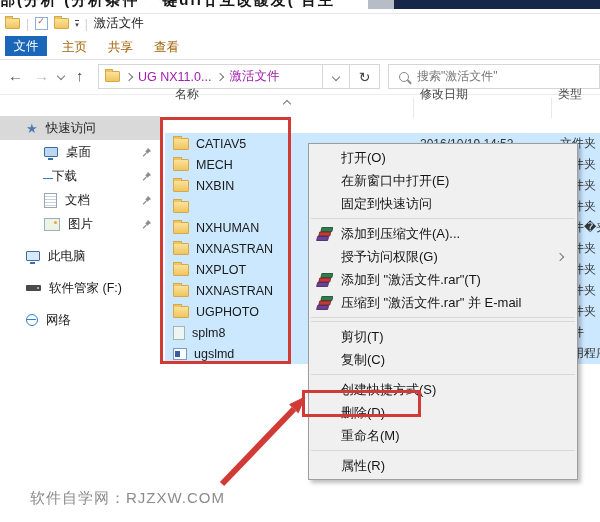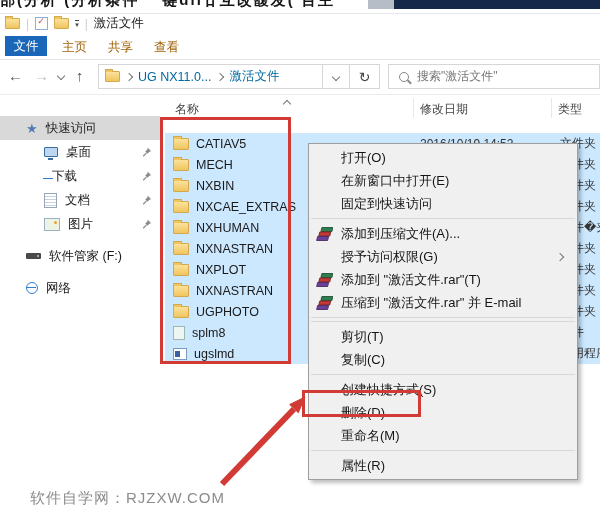--- a/index.html
+++ b/index.html
@@ -32,21 +32,21 @@
   .rtab{top:39px;font-size:12.5px;color:#a16207;}
   
   #addrrow{left:0;top:60px;width:600px;height:34px;background:#fff;border-bottom:1px solid #ececec;}
   .navglyph{font-size:15px;color:#555;}
   .dis{color:#bdbdbd;}
   .chev{display:inline-block;width:5px;height:5px;border-right:1.5px solid #777;border-bottom:1.5px solid #777;}
   .chev-down{transform:rotate(45deg);}
   .chev-right{transform:rotate(-45deg);}
   .chev-up{transform:rotate(-135deg);}
   #addressbox{left:98px;top:64px;width:225px;height:25px;border:1px solid #d6d6d6;box-sizing:border-box;
-    display:flex;align-items:center;gap:6px;padding-left:6px;font-size:12.5px;color:#0369a1;background:#fff;}
+    display:flex;align-items:center;gap:6px;padding-left:6px;font-size:12.5px;color:#a21caf;background:#fff;}
   #addr-chevbtn{left:323px;top:64px;width:27px;height:25px;border:1px solid #d6d6d6;border-left:none;box-sizing:border-box;
     display:flex;align-items:center;justify-content:center;background:#fff;}
   #refreshbtn{left:350px;top:64px;width:30px;height:25px;border:1px solid #d6d6d6;border-left:none;box-sizing:border-box;
     display:flex;align-items:center;justify-content:center;background:#fff;font-size:14px;color:#444;}
   #searchbox{left:388px;top:64px;width:212px;height:25px;border:1px solid #d6d6d6;box-sizing:border-box;
     display:flex;align-items:center;gap:8px;padding-left:10px;background:#fff;}
   #search-text{font-size:12px;color:#777;}
   .mag{display:inline-block;width:8px;height:8px;border:1.5px solid #888;border-radius:50%;position:relative;}
   .mag::after{content:"";position:absolute;width:5px;height:1.5px;background:#888;transform:rotate(45deg);right:-4px;bottom:-2px;}
   
@@ -65,21 +65,21 @@
   .ic-download::after{content:"";position:absolute;left:-1px;bottom:-3px;width:10px;height:1.5px;background:#2f7fd6;}
   .ic-document{display:inline-block;width:11px;height:13px;background:#fff;border:1px solid #97a5b4;
     background-image:repeating-linear-gradient(#fff 0 2px,#c7d2dd 2px 3px);}
   .ic-picture{display:inline-block;width:14px;height:11px;background:#eef4e2;border:1px solid #9ab0c4;position:relative;}
   .ic-picture::after{content:"";position:absolute;right:2px;top:2px;width:3px;height:3px;border-radius:50%;background:#e8a33d;}
   .ic-drive{display:inline-block;width:15px;height:6px;background:#4a4a4a;border-radius:1px;position:relative;}
   .ic-drive::after{content:"";position:absolute;right:2px;top:2px;width:2px;height:2px;border-radius:50%;background:#9fe49f;}
   .ic-network{display:inline-block;width:12px;height:12px;border:1.5px solid #2f7fd6;border-radius:50%;position:relative;box-sizing:border-box;}
   .ic-network::after{content:"";position:absolute;left:0;top:4px;width:9px;height:1.2px;background:#2f7fd6;}
   
-  .colhead{top:101px;font-size:12px;color:#444;}
+  .colhead{top:86px;font-size:12px;color:#444;}
   .colsep{top:98px;width:1px;height:20px;background:#e8e8e8;}
   #sort-chevron{left:284px;top:101px;}
   #rows{left:165px;top:133px;width:435px;}
   .frow{height:21px;background:var(--sel);display:flex;align-items:center;position:relative;padding-left:8px;box-sizing:border-box;}
   .fname{font-size:12.5px;margin-left:7px;}
   .fdate{position:absolute;left:255px;font-size:12px;color:#333;white-space:nowrap;}
   .ftype{position:absolute;left:395px;font-size:12px;color:#333;white-space:nowrap;}
   .fi-folder{display:inline-block;width:16px;height:12px;background:linear-gradient(#fbe29b,#f0c55f);
     border:1px solid #d5a94b;border-radius:1px;position:relative;box-sizing:border-box;flex:0 0 auto;}
   .fi-folder::before{content:"";position:absolute;top:-3px;left:-1px;width:7px;height:2px;
@@ -178,20 +178,24 @@
     </div>
     <div class="side-item child">
       <span class="sicon ic-picture"></span>
       <span class="slabel">图片</span>
       <span class="pin"><svg width="10" height="10" viewBox="0 0 10 10">
           <path d="M5.8 0.8 L9.2 4.2 L7.4 4.7 L5.4 6.7 L3.3 4.6 L5.3 2.6 Z" fill="#8a8a8a"></path>
           <rect x="0.6" y="7.2" width="4.4" height="1.2" transform="rotate(-45 2.6 7.8)" fill="#8a8a8a"></rect>
         </svg></span>
     </div>
     <div class="side-item gap">
+      <span class="sicon ic-computer"></span>
+      <span class="slabel">此电脑</span>
+    </div>
+    <div class="side-item gap">
       <span class="sicon ic-drive"></span>
       <span class="slabel">软件管家 (F:)</span>
     </div>
     <div class="side-item gap">
       <span class="sicon ic-network"></span>
       <span class="slabel">网络</span>
     </div>
   </div>
 
 <div class="abs colhead" style="left:175px;">名称</div>
@@ -215,21 +219,20 @@
       <span class="ftype">文件夹</span>
     </div>
     <div class="frow">
       <span class="fi-folder"></span>
       <span class="fname">NXBIN</span>
       <span class="fdate">2016/10/19 14:52</span>
       <span class="ftype">文件夹</span>
     </div>
     <div class="frow">
       <span class="fi-folder"></span>
-      <span class="fname">NXCAE_EXTRAS</span>
       <span class="fdate">2016/10/19 14:52</span>
       <span class="ftype">文件夹</span>
     </div>
     <div class="frow">
       <span class="fi-folder"></span>
       <span class="fname">NXHUMAN</span>
       <span class="fdate">2016/10/19 14:52</span>
       <span class="ftype">文件�夹</span>
     </div>
     <div class="frow">

